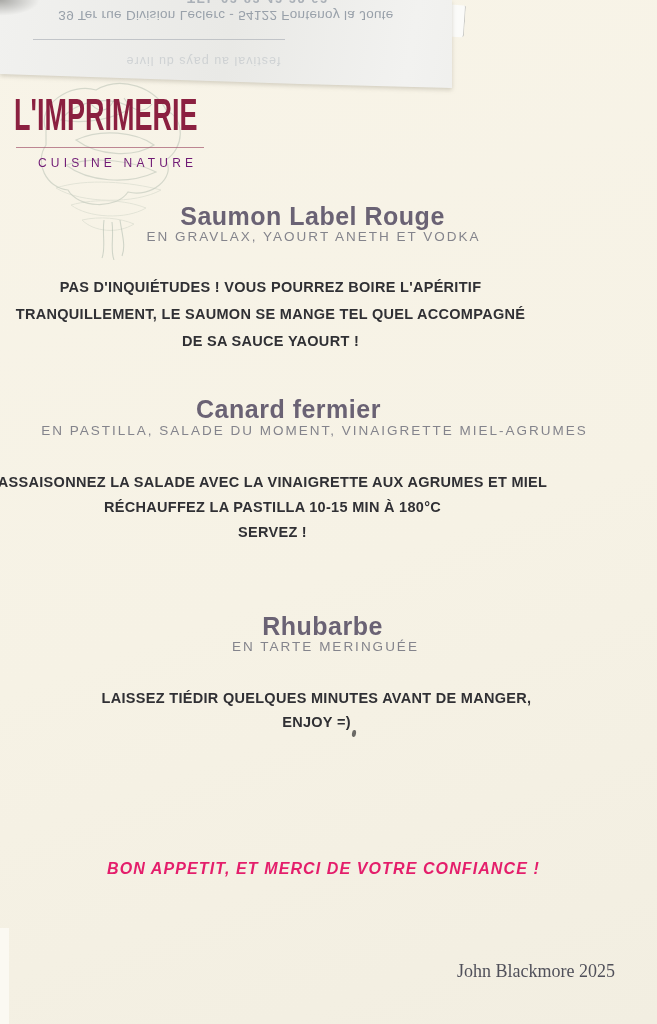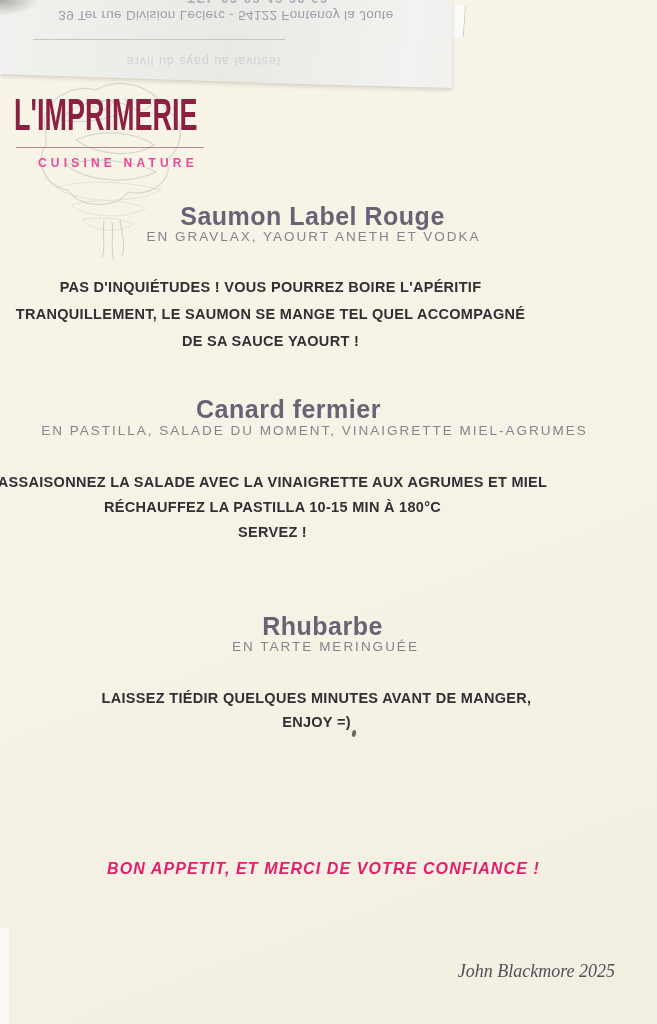--- a/index.html
+++ b/index.html
@@ -26,29 +26,29 @@
   .sheet-notch{position:absolute;left:449px;top:5px;width:15px;height:32px;z-index:4;
     background:#fbfbf9;border-right:1px solid #c9c9c5;transform:rotate(4deg);border-radius:0 2px 3px 0;}
   .corner-shadow{position:absolute;left:0;top:0;width:40px;height:16px;z-index:6;
     background:radial-gradient(ellipse at 0 0,rgba(110,110,106,.55),rgba(110,110,106,0) 70%);}
   
   .sketch{position:absolute;left:16px;top:70px;z-index:1;}
   
   .logo-title{left:14px;top:92px;z-index:7;font-weight:700;font-size:45px;line-height:1;
     color:#8b2040;transform:scaleX(.60);transform-origin:left top;white-space:nowrap;}
   .logo-rule{left:16px;top:147px;width:188px;height:1px;background:#a4576e;opacity:.7;z-index:7;}
-  .logo-tagline{left:38px;top:156px;z-index:7;font-size:12px;font-weight:700;
-    letter-spacing:4.2px;color:#ec4899;white-space:nowrap;}
+  .logo-tagline{left:38px;top:156px;z-index:7;font-size:12px;font-weight:400;
+    letter-spacing:4.2px;color:#701a75;white-space:nowrap;}
   
   .center-row{width:657px;text-align:center;}
   .course-title{font-size:25px;font-weight:700;letter-spacing:.5px;color:#6a6274;z-index:3;}
   .course-sub{font-size:13.5px;letter-spacing:2px;color:#84848c;z-index:3;}
   .body-par{z-index:3;font-size:14.5px;font-weight:700;letter-spacing:.3px;color:#303034;}
   .footer-msg{font-size:16px;font-weight:700;font-style:italic;letter-spacing:1.1px;color:#e41e6b;z-index:3;}
-  .signature{right:42px;top:961px;font-family:"Liberation Serif", serif;font-style:italic;
+  .signature{right:42px;top:961px;font-family:"Liberation Serif", serif;
     font-size:18px;color:#50505a;z-index:3;}
   .speck{left:352px;top:730px;width:4px;height:7px;background:#3c3c3c;opacity:.75;
     border-radius:45%;transform:rotate(8deg);z-index:3;}
   .edge-sliver{left:0;top:928px;width:9px;height:96px;background:#fbfaf5;opacity:.85;z-index:2;}
 </style>
 </head>
 <body>
 
 <svg class="sketch" width="190" height="190" viewBox="0 0 190 190">
   <g fill="none" stroke="#b3bdb0" stroke-width="1.2" opacity=".5">

